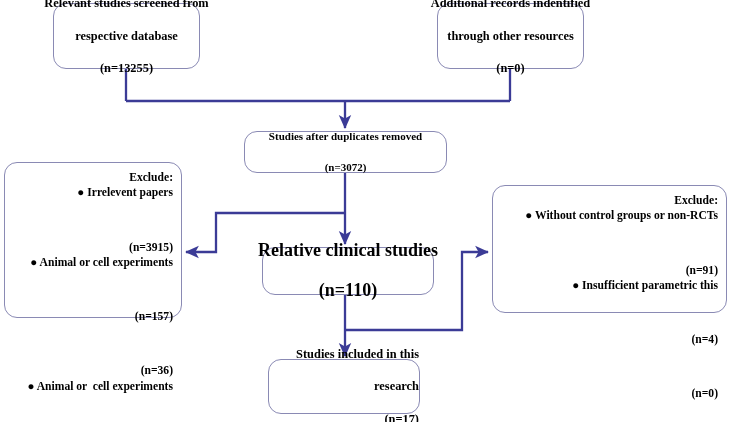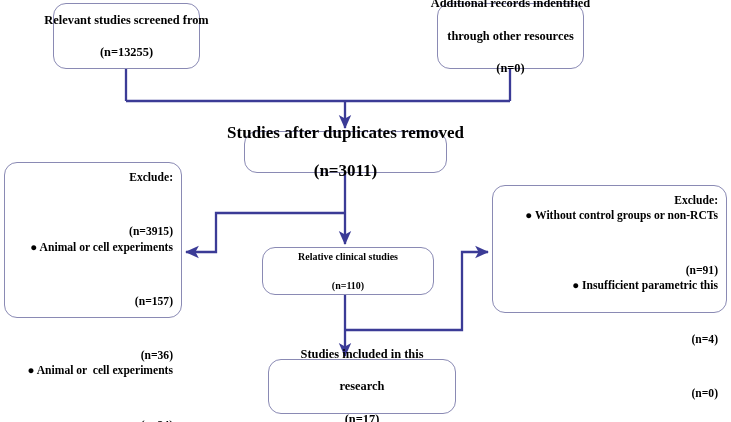--- a/index.html
+++ b/index.html
@@ -62,23 +62,23 @@
   }
   .excl-count {
     display: block;
     white-space: pre;
     margin-top: 39px;
   }
 
   
   #node-screened      { left: 53px;  top: 3px;   width: 147px; height: 66px; font-size: 12.4px; }
   #node-additional    { left: 437px; top: 3px;   width: 147px; height: 66px; font-size: 12.4px; }
-  #node-duplicates    { left: 244px; top: 131px; width: 203px; height: 42px; font-size: 17px; }
-  #node-relative      { left: 262px; top: 247px; width: 172px; height: 48px; font-size: 10px; }
-  #node-included      { left: 268px; top: 359px; width: 188px; height: 55px; font-size: 12.4px; }
+  #node-duplicates    { left: 244px; top: 131px; width: 203px; height: 42px; font-size: 11px; }
+  #node-relative      { left: 262px; top: 247px; width: 172px; height: 48px; font-size: 18px; }
+  #node-included      { left: 268px; top: 359px; width: 152px; height: 55px; font-size: 12.4px; align-items: flex-end; }
   #node-exclude-left  { left: 4px;   top: 162px; width: 178px; height: 156px; font-size: 11.6px; }
   #node-exclude-right { left: 492px; top: 185px; width: 235px; height: 128px; font-size: 11.6px; }
 </style>
 </head>
 <body>
 
 <div id="diagram">
 
   <svg id="connectors" viewBox="0 0 731 422" width="731" height="422">
     <defs>
@@ -101,47 +101,49 @@
       <path d="M345,213 L216,213 L216,252 L186,252" marker-end="url(#arrowhead)"></path>
 
       <path d="M345,295 L345,356" marker-end="url(#arrowhead)"></path>
 
       <path d="M345,330 L462,330 L462,252 L488,252" marker-end="url(#arrowhead)"></path>
     </g>
   </svg>
 
   <div class="node center" id="node-screened">
     <span class="line">Relevant studies screened from</span>
+    <span class="line">respective database</span>
     <span class="line">(n=13255)</span>
   </div>
 
   <div class="node center" id="node-additional">
     <span class="line">Additional records indentified</span>
     <span class="line">through other resources</span>
     <span class="line">(n=0)</span>
   </div>
 
   <div class="node center" id="node-duplicates">
     <span class="line">Studies after duplicates removed</span>
-    <span class="line">(n=3011)</span>
+    <span class="line">(n=3072)</span>
   </div>
 
   <div class="node center" id="node-relative">
     <span class="line">Relative clinical studies</span>
     <span class="line">(n=110)</span>
   </div>
 
   <div class="node center" id="node-included">
     <span class="line">Studies included in this</span>
     <span class="line">research</span>
     <span class="line">(n=17)</span>
   </div>
 
   <div class="node listbox" id="node-exclude-left">
     <span class="excl-head">Exclude:</span>
+    <span class="excl-item">● Irrelevent papers</span>
     <span class="excl-count">(n=3915)</span>
     <span class="excl-item">● Animal or cell experiments</span>
     <span class="excl-count">(n=157)</span>
     <span class="excl-count">(n=36)</span>
     <span class="excl-item">● Animal or  cell experiments</span>
     <span class="excl-count">(n=24)</span>
   </div>
 
   <div class="node listbox" id="node-exclude-right">
     <span class="excl-head">Exclude:</span>

